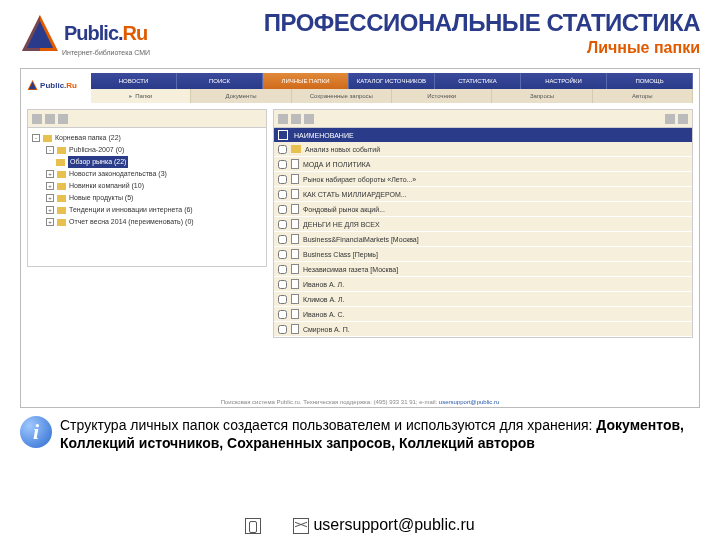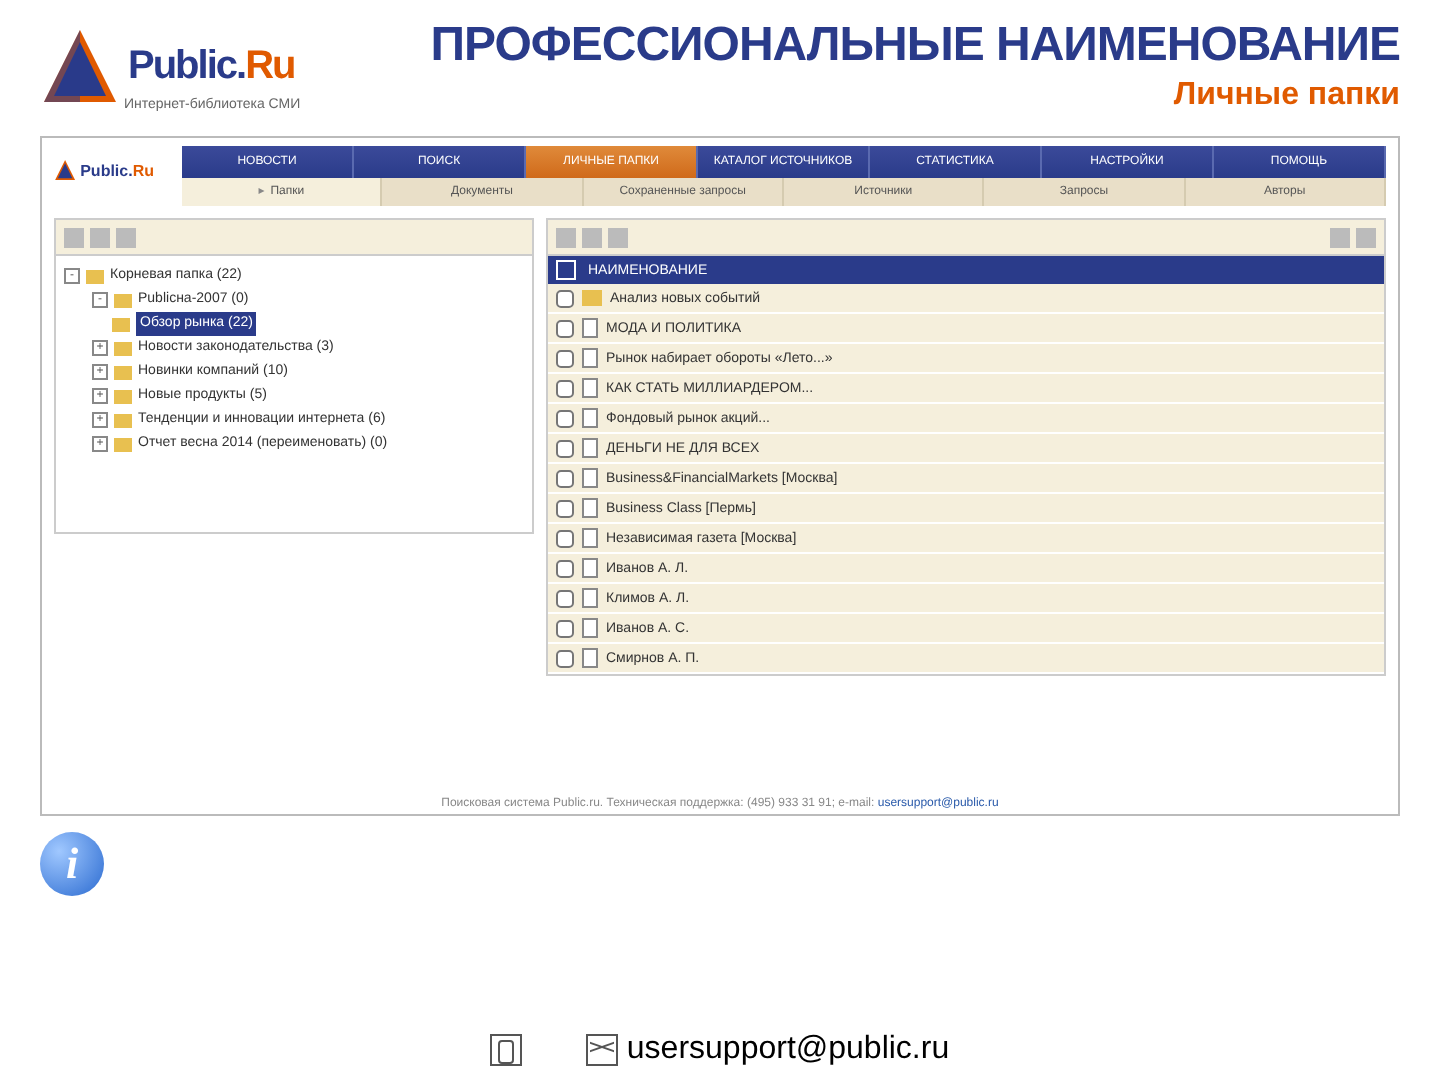--- a/index.html
+++ b/index.html
@@ -76,21 +76,21 @@
   <div class="logo">
     <svg class="logo-tri" viewBox="0 0 40 40">
       <polygon points="20,2 38,38 2,38" fill="#e05a00"></polygon>
       <polygon points="20,8 33,35 7,35" fill="#2a3b8a"></polygon>
       <polygon points="20,2 20,38 2,38" fill="#2a3b8a" opacity="0.6"></polygon>
     </svg>
     <span class="logo-text"><span>Public.</span><span class="ru">Ru</span></span>
     <span class="logo-sub">Интернет-библиотека СМИ</span>
   </div>
   <div class="header-title">
-    <h1>ПРОФЕССИОНАЛЬНЫЕ НАИМЕНОВАНИЕ</h1>
+    <h1>ПРОФЕССИОНАЛЬНЫЕ СТАТИСТИКА</h1>
     <h2>Личные папки</h2>
   </div>
 </div>
 
 <div class="screenshot">
   <div class="ss-logo">
     <svg viewBox="0 0 40 40">
         <polygon points="20,2 38,38 2,38" fill="#e05a00"></polygon>
         <polygon points="20,8 33,35 7,35" fill="#2a3b8a"></polygon>
       </svg>
@@ -252,18 +252,21 @@
     </div>
   </div>
 
   <div class="ss-footer">
     <span>Поисковая система Public.ru. Техническая поддержка: (495) 933 31 91; e-mail: </span><a>usersupport@public.ru</a>
   </div>
 </div>
 
 <div class="info-block">
   <div class="info-icon">i</div>
+  <div class="info-text">
+    <span>Структура личных папок создается пользователем и используются для хранения:   </span><span class="b">Документов,</span><span>   </span><span class="b">Коллекций источников, Сохраненных запросов,</span><span>   </span><span class="b">Коллекций авторов</span>
+  </div>
 </div>
 
 <div class="footer">
   <span><span class="foot-icon phone"></span></span>
   <span><span class="foot-icon mail"></span><span>usersupport@public.ru</span></span>
 </div>
 
 </body></html>

